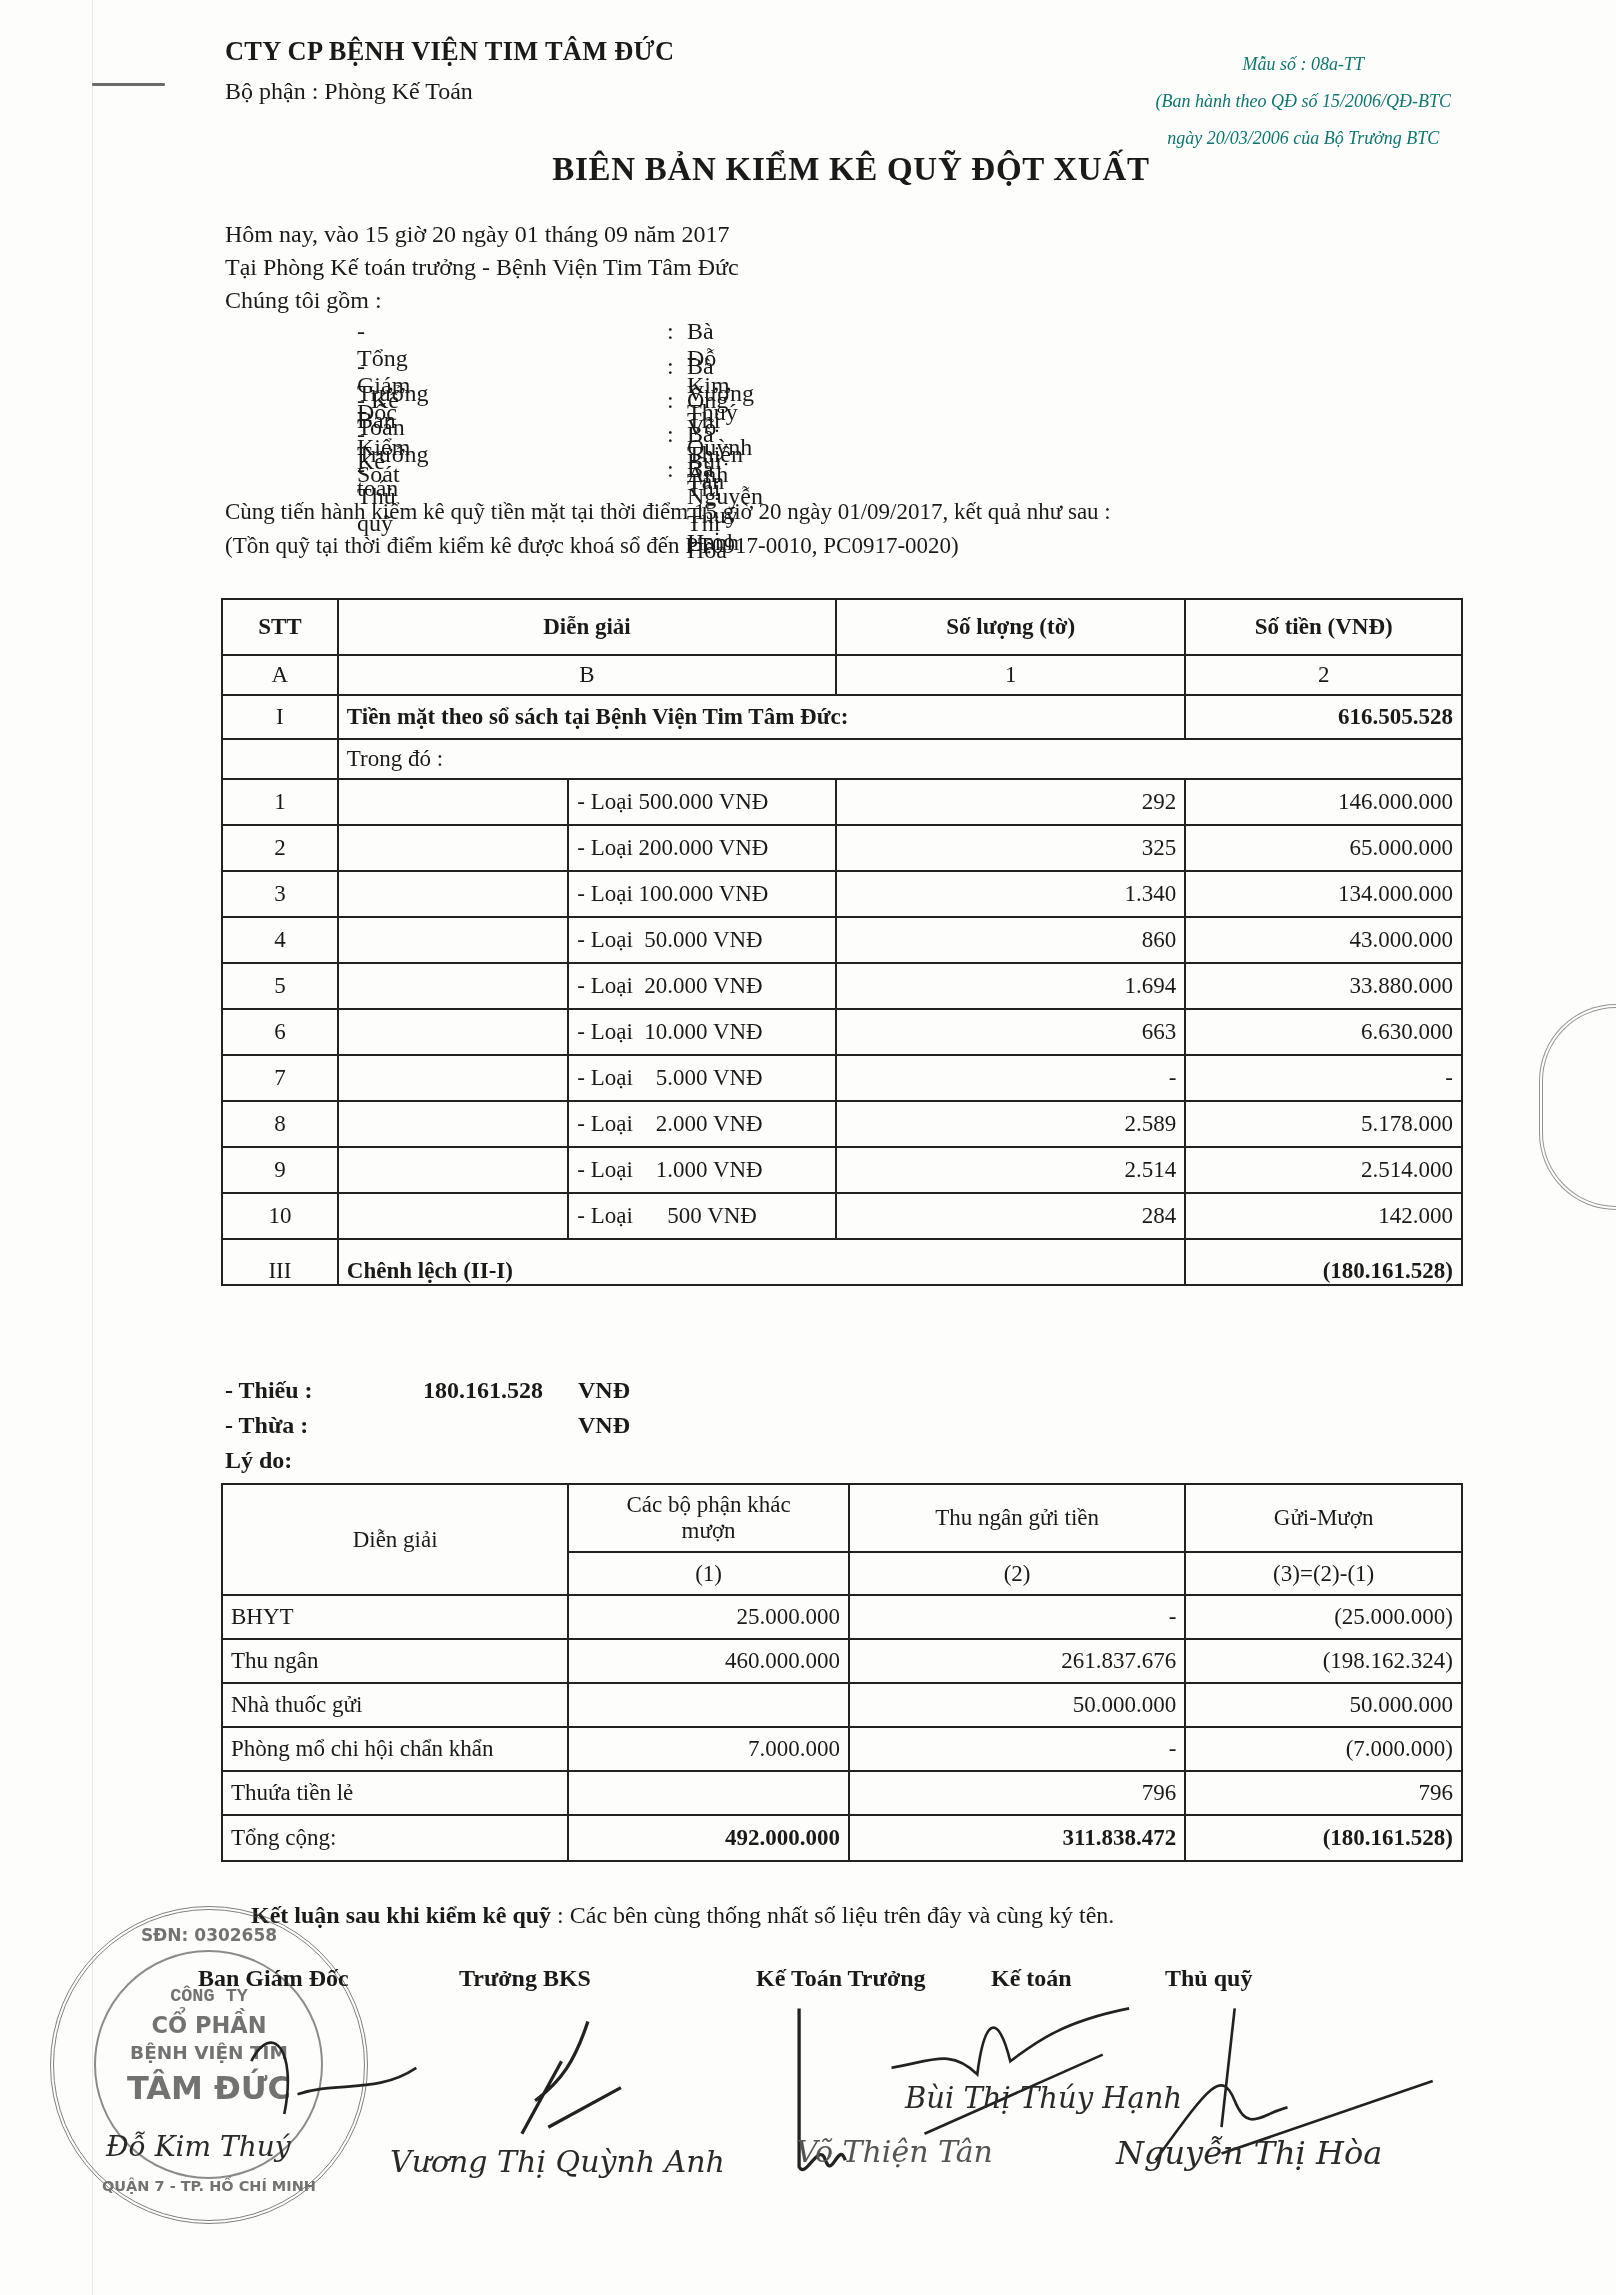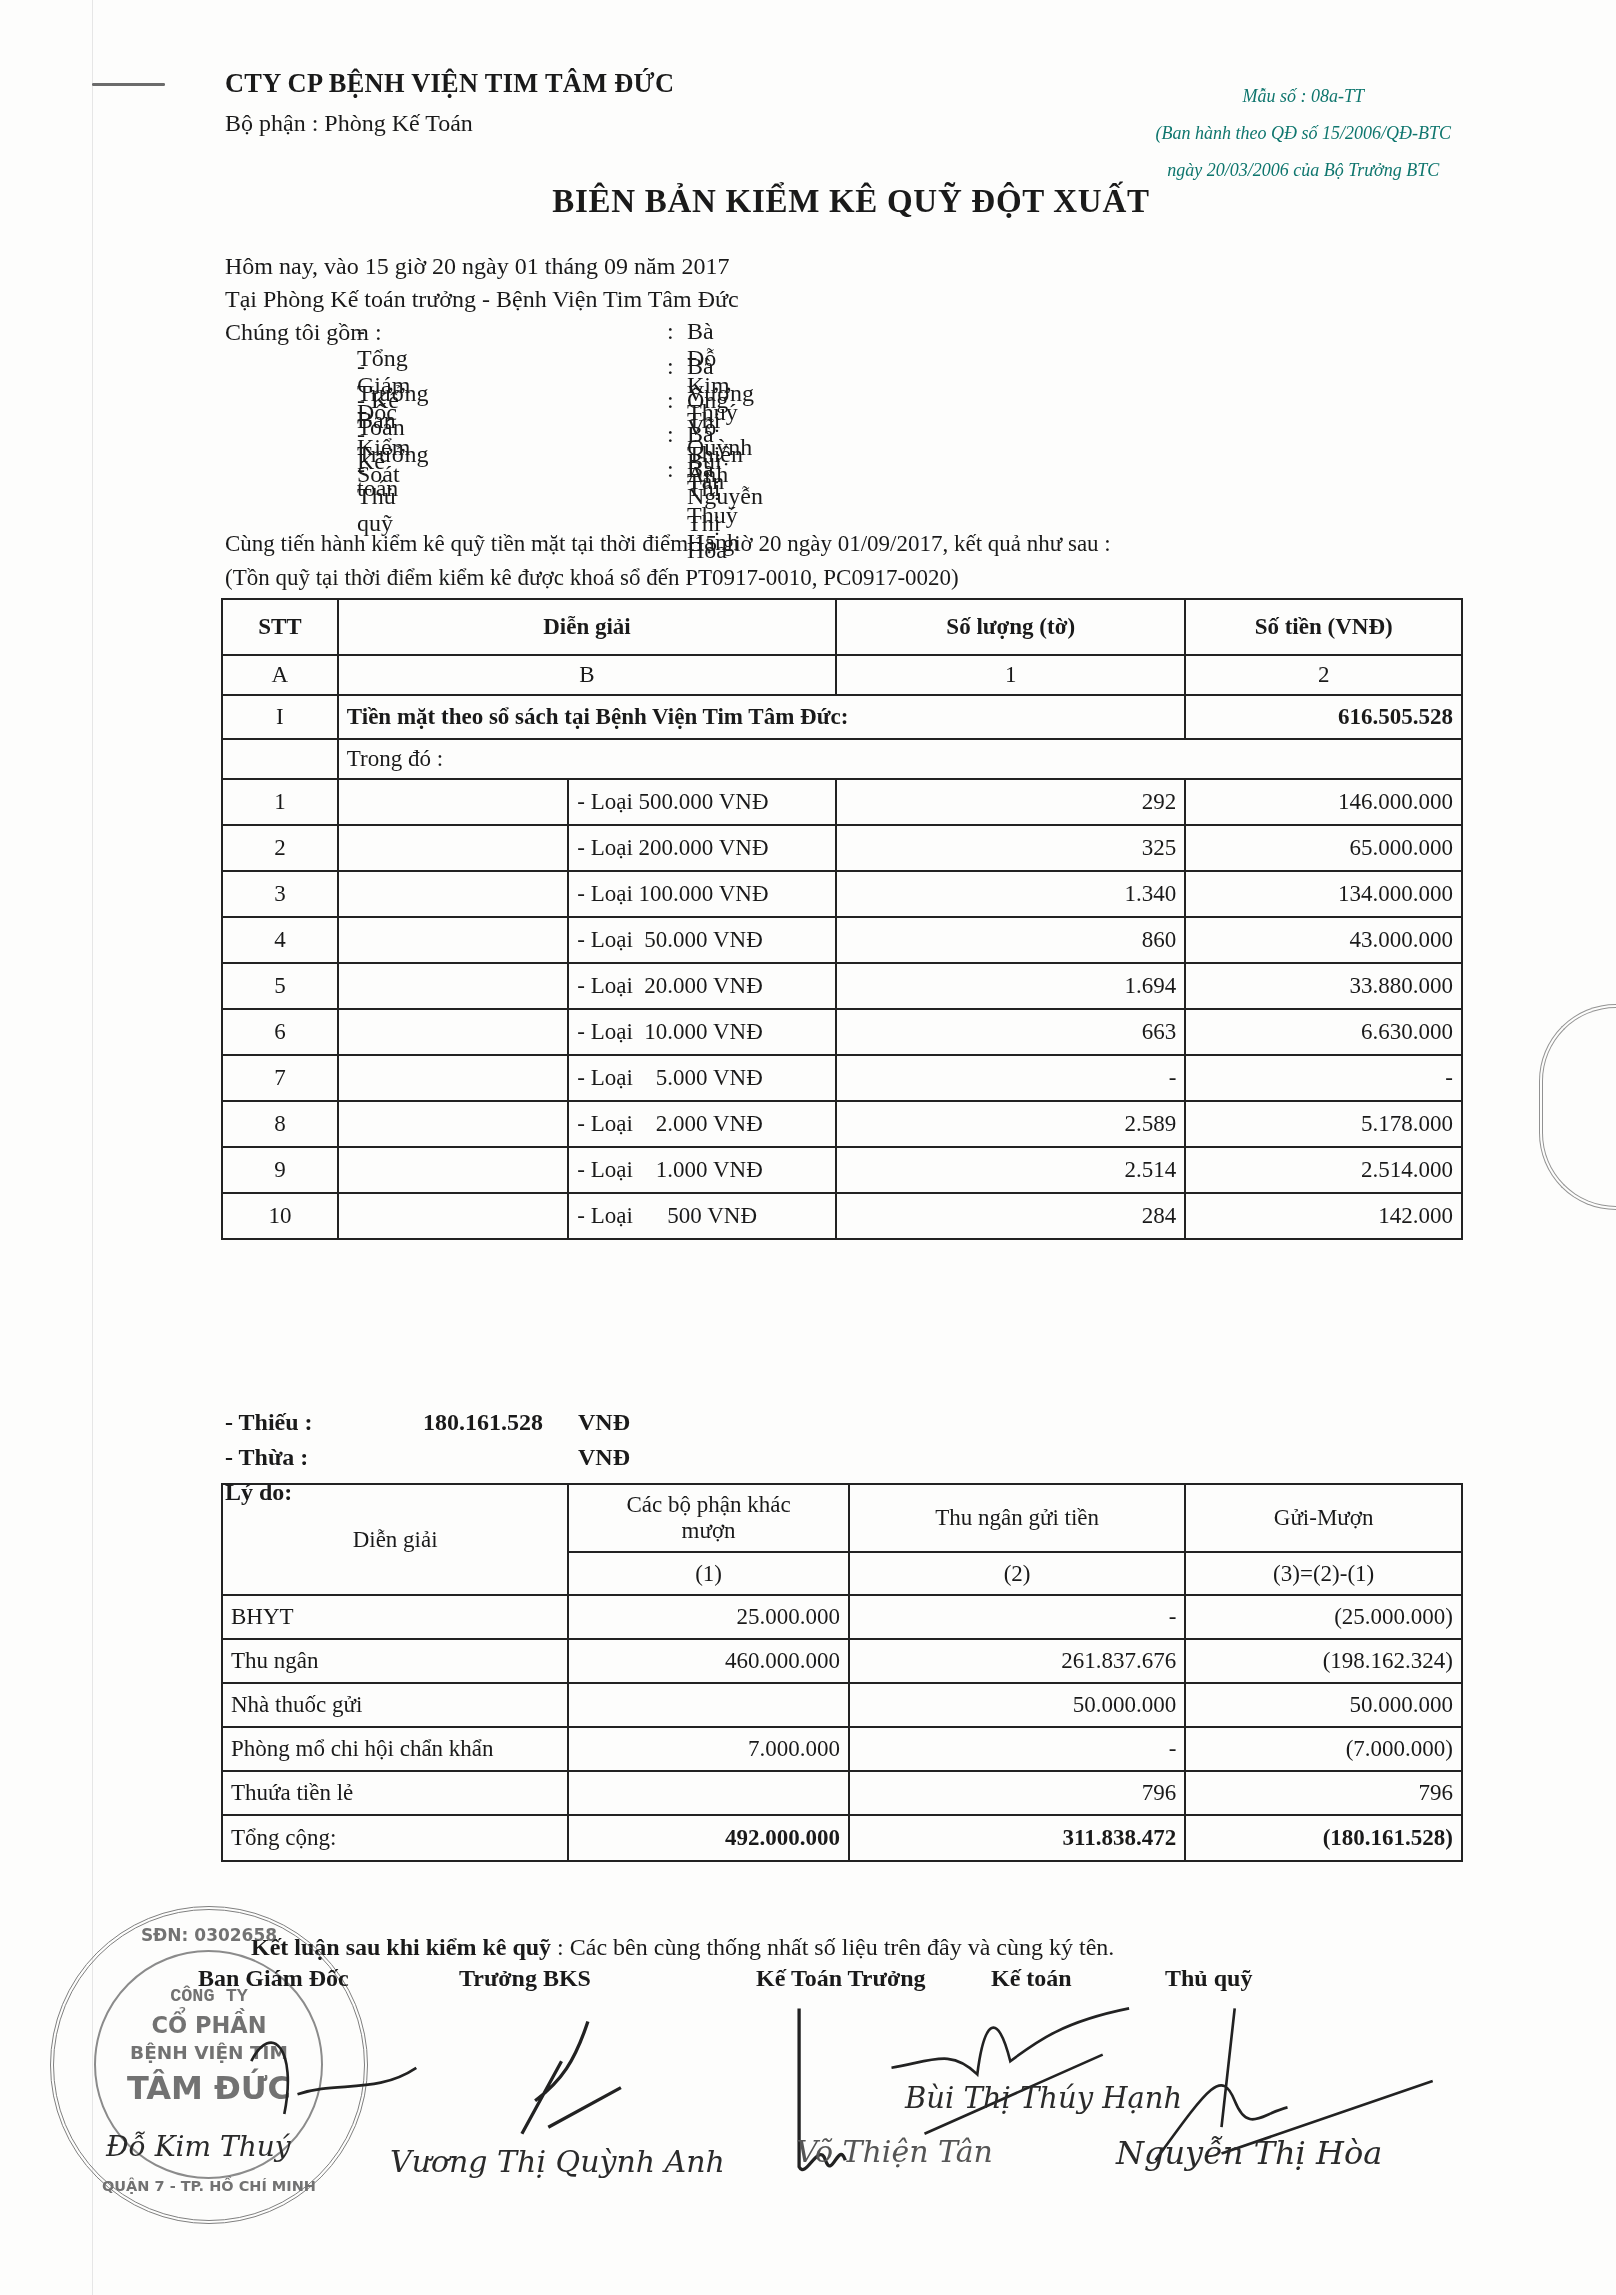--- a/index.html
+++ b/index.html
@@ -1,21 +1,21 @@
 <!DOCTYPE html>
 <html style="font-size:10.6px"><head>
 <meta charset="utf-8">
 <style>
   html, body { margin:0; padding:0; }
   body {
     width:1616px; height:2295px; position:relative; overflow:hidden;
     background:#fdfdfc; color:#1a1a1a;
     font-family:"Liberation Serif","DejaVu Serif",serif;
   }
-  .abs { position:absolute; white-space:nowrap;margin-top:32px; }
+  .abs { position:absolute; white-space:nowrap; }
   .scanline { position:absolute; left:92px; top:0; width:1.3px; height:2295px; background:#e6e6e6; }
   .dash-mark { position:absolute; left:92px; top:83px; width:73px; height:3.3px; background:#6b6b6b; border-radius:1.3px; }
   .company { left:225px; top:36px; font-size:26.4px; font-weight:bold; letter-spacing:0.3px; }
   .dept { left:225px; top:78px; font-size:24px; }
   .form-info { right:165px; top:46px; text-align:center; font-style:italic; font-size:18px; line-height:37px; color:#0f766e; }
   .title { left:0; width:1616px; top:151px; text-align:center; font-size:33px; font-weight:bold; letter-spacing:0.7px; padding-left:86px; box-sizing:border-box; }
   .intro { left:225px; top:218px; font-size:24px; line-height:33px; }
   .member { position:absolute; font-size:24px; }
   .member .role { position:absolute; left:0; }
   .member .colon { position:absolute; left:310px; }
@@ -201,20 +201,25 @@
     <td class="rt">2.514</td>
     <td class="rt">2.514.000</td>
   </tr>
   <tr class="det">
     <td class="ctr">10</td>
     <td></td>
     <td style="white-space:pre">- Loại      500 VNĐ</td>
     <td class="rt">284</td>
     <td class="rt">142.000</td>
   </tr>
+  <tr class="diff">
+    <td class="ctr" style="font-weight:normal">III</td>
+    <td colspan="3">Chênh lệch (II-I)</td>
+    <td class="rt">(180.161.528)</td>
+  </tr>
 </tbody>
   </table>
 
 <div class="abs summary" style="left:225px; top:1377px;">- Thiếu :</div>
 <div class="abs summary" style="left:423px; top:1377px;">180.161.528</div>
 <div class="abs summary" style="left:578px; top:1377px;">VNĐ</div>
 <div class="abs summary" style="left:225px; top:1412px;">- Thừa :</div>
 <div class="abs summary" style="left:423px; top:1412px;"></div>
 <div class="abs summary" style="left:578px; top:1412px;">VNĐ</div>
 <div class="abs summary" style="left:225px; top:1447px;">Lý do:</div>

